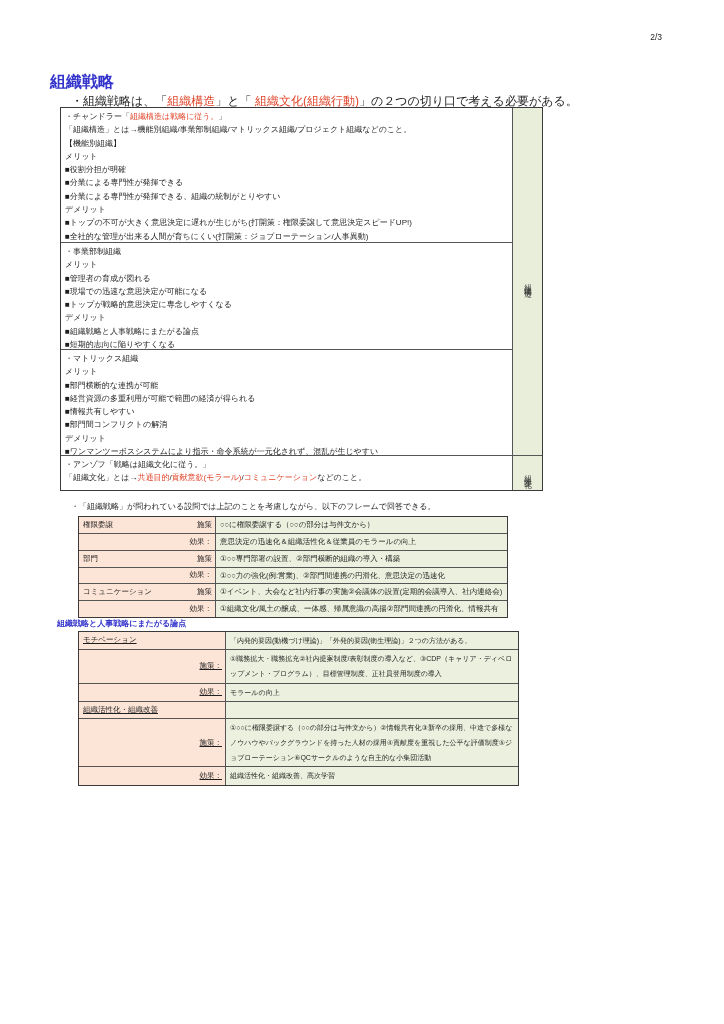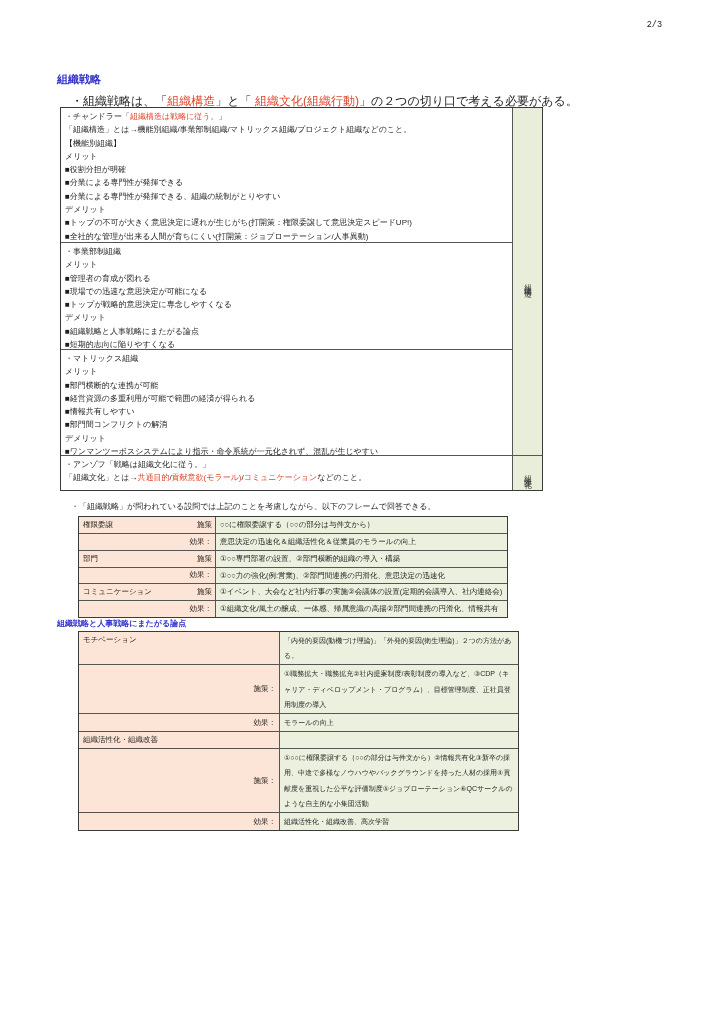--- a/index.html
+++ b/index.html
@@ -2,22 +2,22 @@
 <html style="--blue: #3333cc; --red: #e0452a; --peach: #fce4d6; --green: #ebf1de; --strip: #e9eeda;"><head>
 <meta charset="utf-8">
 <style>
   * { margin:0; padding:0; box-sizing:border-box; }
   html,body { background:#888; }
   body { font-family:"Liberation Sans","DejaVu Sans",sans-serif; }
   .page {
     position:relative; width:724px; height:1024px; background:#fff;
     margin:0 auto; color:#1f1f1f; overflow:hidden;
   }
-  .pagenum { position:absolute; top:20px; right:62px; font-size:8.5px; color:#222;font-family:Liberation Mono, monospace; }
-  .title { position:absolute; left:57px; top:72px; font-size:11px; font-weight:bold; color:var(--blue); }
+  .pagenum { position:absolute; top:32px; right:62px; font-size:8.5px; color:#222; }
+  .title { position:absolute; left:50px; top:72px; font-size:16px; font-weight:bold; color:var(--blue); }
   .intro { position:absolute; left:71px; top:93px; font-size:12px; white-space:nowrap; }
   .red { color:var(--red); }
 
   
   .main-table {
     position:absolute; left:60px; top:107px; width:483px;
     display:grid; grid-template-columns:1fr 30px;
     border:1.6px solid #3a3a3a; background:#fff;
   }
   .mt-content { display:flex; flex-direction:column; }
@@ -39,21 +39,21 @@
   .ft { position:absolute; border:1.4px solid #3a3a3a; }
   .ft1 { left:78px; top:516px; width:430px; }
   .ft2 { left:78px; top:631px; width:441px; }
   .ft-row { display:flex; border-top:1px solid #555; }
   .ft-row:first-child { border-top:none; }
   .ft-left {
     background:var(--peach); display:flex; padding:1px 3px 1px 4px;
     border-right:1px solid #555;
   }
   .ft1 .ft-left { width:137px; }
-  .ft2 .ft-left { width:201px; }
+  .ft2 .ft-left { width:147px;text-decoration:underline; }
   .ft-left .cat { font-size:7.5px; line-height:14px; align-self:flex-start; white-space:nowrap; }
   .ft-left .lbl { font-size:7.5px; margin-left:auto; align-self:center; white-space:nowrap; }
   .ft-right { background:var(--green); flex:1; padding:1px 4px; font-size:7.5px; }
   .ft1 .ft-right { line-height:13.5px; white-space:nowrap; overflow:hidden; }
   .ft1 .ft-row { min-height:15.3px; }
   .ft2 .ft-right { font-size:7px; line-height:15.2px; }
   .ft2 .ft-row { min-height:15.5px; }
   .hr-header { position:absolute; left:57px; top:618px; font-size:8px; font-weight:bold; color:var(--blue); }
 </style>
 </head>

